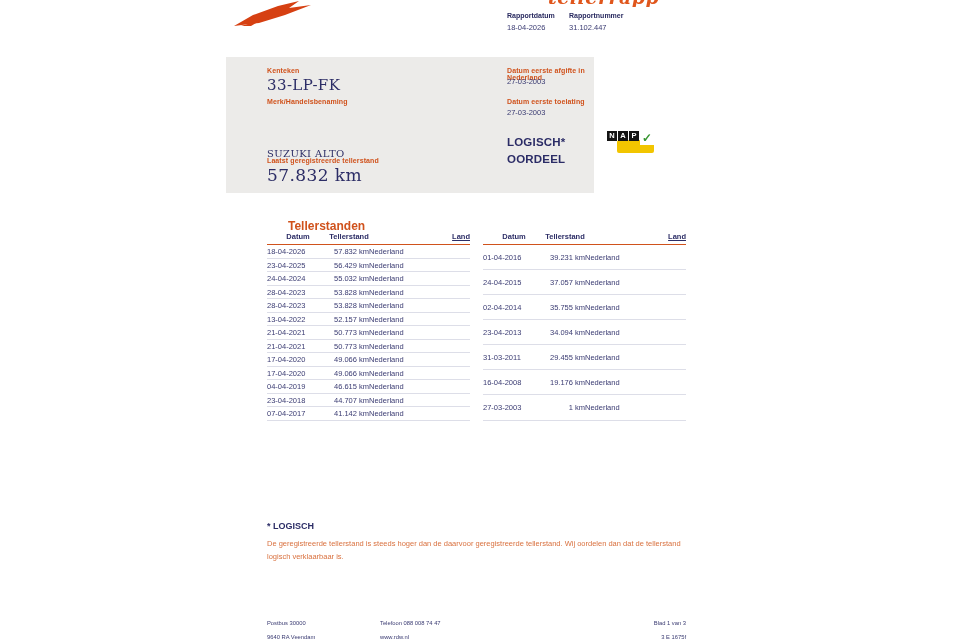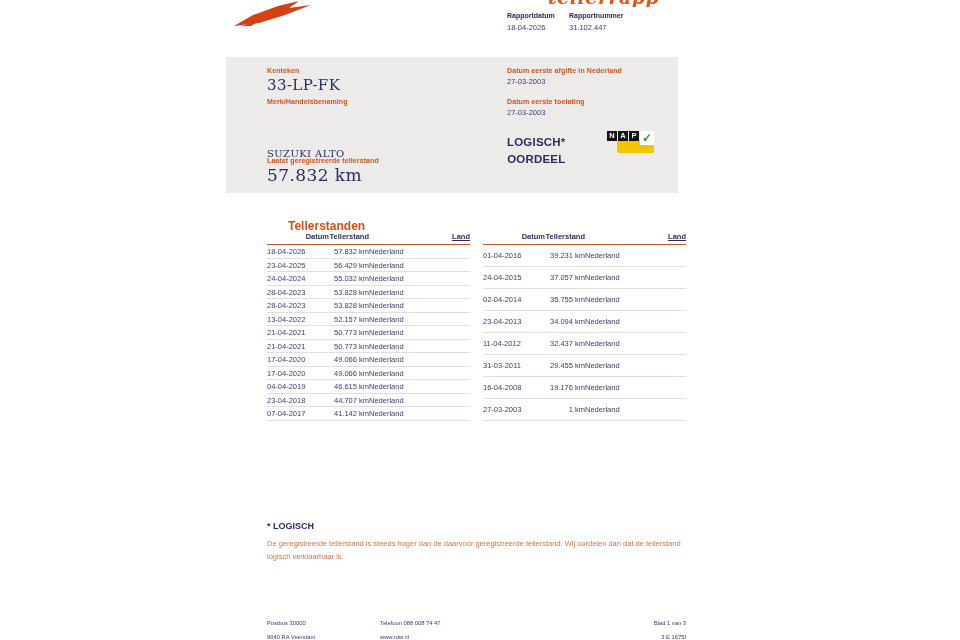--- a/index.html
+++ b/index.html
@@ -15,47 +15,47 @@
   .brand-clip{left:548px;top:0;width:112px;height:7px;overflow:hidden;}
   .brand-text{display:block;margin-top:-14px;font-style:italic;font-weight:bold;
     font-size:19px;letter-spacing:.5px;color:#e0561c;text-align:right;
     font-family:"DejaVu Serif",serif;}
   .meta{top:12px;}
   .meta .lbl{font-size:7px;font-weight:bold;color:#28295f;}
   .meta .val{font-size:7.5px;color:#3a3b72;margin-top:4px;}
   .meta1{left:507px;} .meta2{left:569px;}
 
   
-  .panel{left:226px;top:57px;width:452px;height:136px;background:#ecebe9;}
+  .panel{left:226px;top:57px;width:368px;height:136px;background:#ecebe9;}
   .olabel{font-size:7px;font-weight:bold;color:#d0521c;letter-spacing:.1px;}
   .bigval{font-family:"DejaVu Serif",serif;color:#2c2d66;letter-spacing:.4px;}
   .smval{font-size:7.5px;color:#3a3b72;}
   .p-kenteken-l{left:41px;top:10px;} .p-kenteken-v{left:41px;top:19px;font-size:15px;}
   .p-merk-l{left:41px;top:41px;}     .p-merk-v{left:41px;top:50px;font-size:10px;margin-top:41px;}
   .p-afg-l{left:281px;top:10px;}     .p-afg-v{left:281px;top:20px;}
   .p-toe-l{left:281px;top:41px;}     .p-toe-v{left:281px;top:51px;}
   .p-last-l{left:41px;top:100px;}    .p-last-v{left:41px;top:108px;font-size:17px;}
   .oordeel{left:281px;top:77px;font-size:11.5px;font-weight:bold;color:#2b2c66;
-    line-height:17px;letter-spacing:.2px;text-align:right;}
+    line-height:17px;letter-spacing:.2px;}
 
   
   .nap{left:381px;top:74px;width:48px;height:23px;}
   .nap-yellow{position:absolute;left:10px;top:9px;width:37px;height:13px;
     background:#f2c500;border-radius:2px;}
   .nap-sq{position:relative;display:inline-block;width:10px;height:10px;background:#141414;
     color:#fff;font-weight:bold;font-size:7.5px;line-height:10px;text-align:center;
     margin-right:1px;vertical-align:top;}
   .nap-check{position:absolute;left:33px;top:0;width:14px;height:14px;background:#ffffff;
     color:#35952f;font-size:12px;font-weight:bold;line-height:14px;text-align:center;}
 
   
   .section-title{left:267px;top:219px;font-size:12px;font-weight:bold;color:#d0521c;margin-left:21px;}
   .tables{left:267px;top:232px;display:flex;gap:13px;}
   table.tbl{border-collapse:collapse;width:203px;table-layout:fixed;}
-  .tbl th{font-size:7.5px;font-weight:bold;color:#2c2d66;text-align:right;
+  .tbl th{font-size:7.5px;font-weight:bold;color:#2c2d66;text-align:center;
     padding:0 0 3px 0;border-bottom:1px solid #d0521c;line-height:9px;}
   .tbl th.h-datum{width:62px;} .tbl th.h-teller{width:40px;} .tbl th.h-land{text-align:right;text-decoration:underline;}
   .tbl td{font-size:7.5px;color:#3a3b72;line-height:9px;padding:2px 0 1.5px;
     border-bottom:1px solid #dddee8;white-space:nowrap;}
   .tbl td.c-teller{text-align:right;}
   .tbl td.c-land{text-align:left;}
 
   
   .footnote-title{left:267px;top:521px;font-size:9px;font-weight:bold;color:#2b2c66;}
   .footnote-text{left:267px;top:538px;width:428px;font-size:7.5px;line-height:12.5px;
@@ -221,25 +221,20 @@
           <td class="c-datum">02-04-2014</td>
           <td class="c-teller">35.755 km</td>
           <td class="c-land">Nederland</td>
         </tr>
         <tr>
           <td class="c-datum">23-04-2013</td>
           <td class="c-teller">34.094 km</td>
           <td class="c-land">Nederland</td>
         </tr>
         <tr>
-          <td class="c-datum">11-04-2012</td>
-          <td class="c-teller">32.437 km</td>
-          <td class="c-land">Nederland</td>
-        </tr>
-        <tr>
           <td class="c-datum">31-03-2011</td>
           <td class="c-teller">29.455 km</td>
           <td class="c-land">Nederland</td>
         </tr>
         <tr>
           <td class="c-datum">16-04-2008</td>
           <td class="c-teller">19.176 km</td>
           <td class="c-land">Nederland</td>
         </tr>
         <tr>

